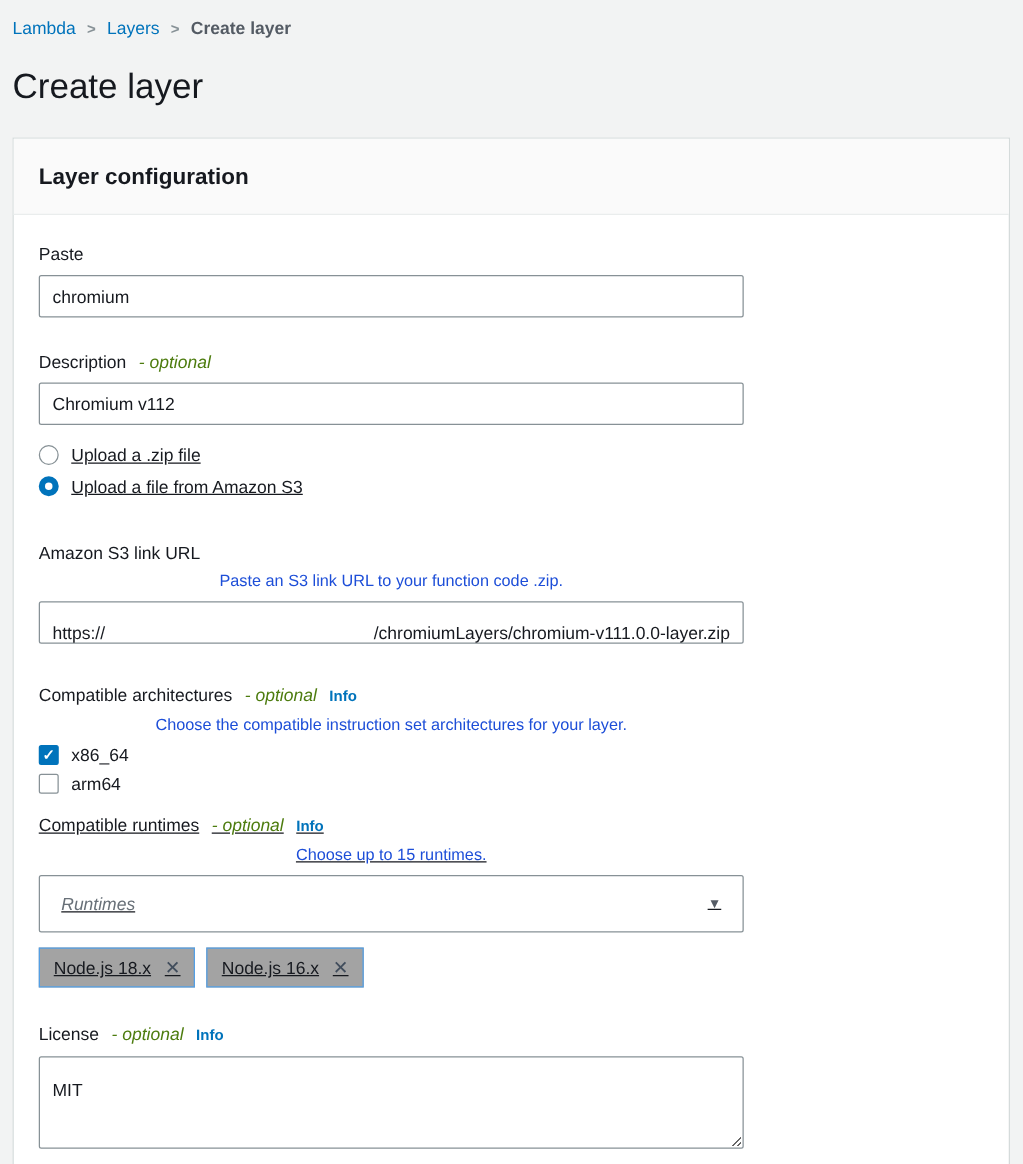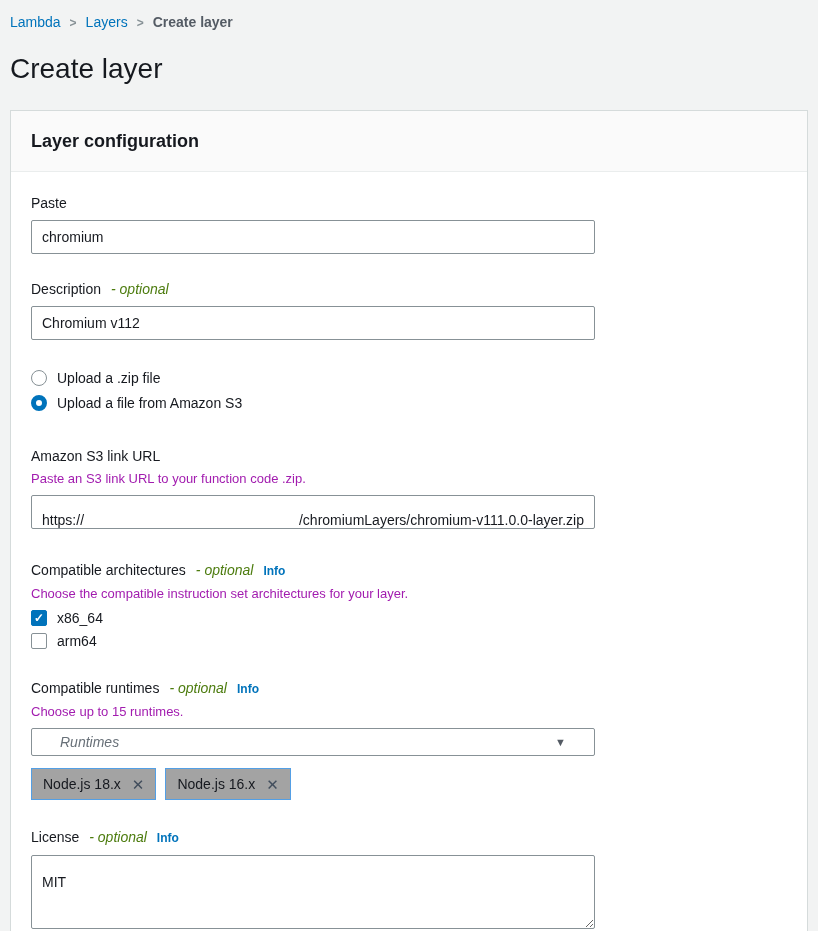--- a/index.html
+++ b/index.html
@@ -28,53 +28,53 @@
     background: #fafafa; border-bottom: 1px solid #eaeded;
     padding: 19px 20px; font-size: 18px; font-weight: 700; line-height: 22px;
   }
   .card-body { padding: 22px 20px 36px 20px; }
 
   .field { max-width: 564px; }
   .label-row { display: flex; align-items: baseline; gap: 10px; margin-bottom: 8px; line-height: 18px; }
   .label-row .lbl { font-size: 14px; color: #16191f; }
   .label-row .optional { font-style: italic; color: #4d7c0f; }
   .info-link { color: #0073bb; font-size: 12px; font-weight: 700; text-decoration: none; cursor: pointer; }
-  .help { font-size: 13px; color: #a21caf; line-height: 16px; margin: -2px 0 8px 0; }
+  .help { font-size: 13px; color: #1d4ed8; line-height: 16px; margin: -2px 0 8px 0; text-align: center; }
 
   input.text-input, .text-input {
     width: 100%; height: 30px;
     border: 1px solid #879196; border-radius: 2px;
     background: #fff; color: #16191f;
     font-size: 14px; font-family: "Liberation Sans", sans-serif;
     padding: 16px 10px;
   }
   .text-input.s3 { display: flex; align-items: flex-start; justify-content: space-between; cursor: text; }
 
   .mt-26 { margin-top: 26px; }
   .mt-28 { margin-top: 28px; }
-  .mt-30 { margin-top: 30px; }
+  .mt-30 { margin-top: 16px; text-decoration: underline; }
   .mt-32 { margin-top: 32px; }
   .mt-36 { margin-top: 36px; }
 
   
   .radio-row { display: flex; align-items: center; gap: 10px; margin-bottom: 9px; cursor: pointer; }
   .radio { width: 16px; height: 16px; border-radius: 50%; border: 1px solid #879196; background: #fff; flex: none; }
   .radio.selected { border: 5px solid #0073bb; }
 
   
   .check-row { display: flex; align-items: center; gap: 10px; margin-bottom: 7px; cursor: pointer; }
   .checkbox { width: 16px; height: 16px; border: 1px solid #879196; border-radius: 2px; background: #fff;
               display: flex; align-items: center; justify-content: center; flex: none; }
   .checkbox.checked { background: #0073bb; border-color: #0073bb; color: #fff; font-size: 12px; font-weight: 700; line-height: 1; }
   .checkbox.unchecked { color: transparent; }
 
   
   .select {
-    width: 100%; height: 28px; border: 1px solid #879196; border-radius: 2px; background: #fff;
-    display: flex; align-items: center; padding: 0 28px; cursor: pointer;
+    width: 100%; height: 46px; border: 1px solid #879196; border-radius: 2px; background: #fff;
+    display: flex; align-items: center; padding: 0 17px; cursor: pointer;
   }
   .select .placeholder { font-style: italic; color: #687078; }
   .select .caret { margin-left: auto; color: #545b64; font-size: 11px; }
 
   
   .tokens { display: flex; gap: 9px; margin-top: 12px; }
   .token {
     display: flex; align-items: center; gap: 11px;
     background: #a3a3a3; border: 1px solid #539fe5;
     padding: 7px 11px; font-size: 14px; color: #16191f;

